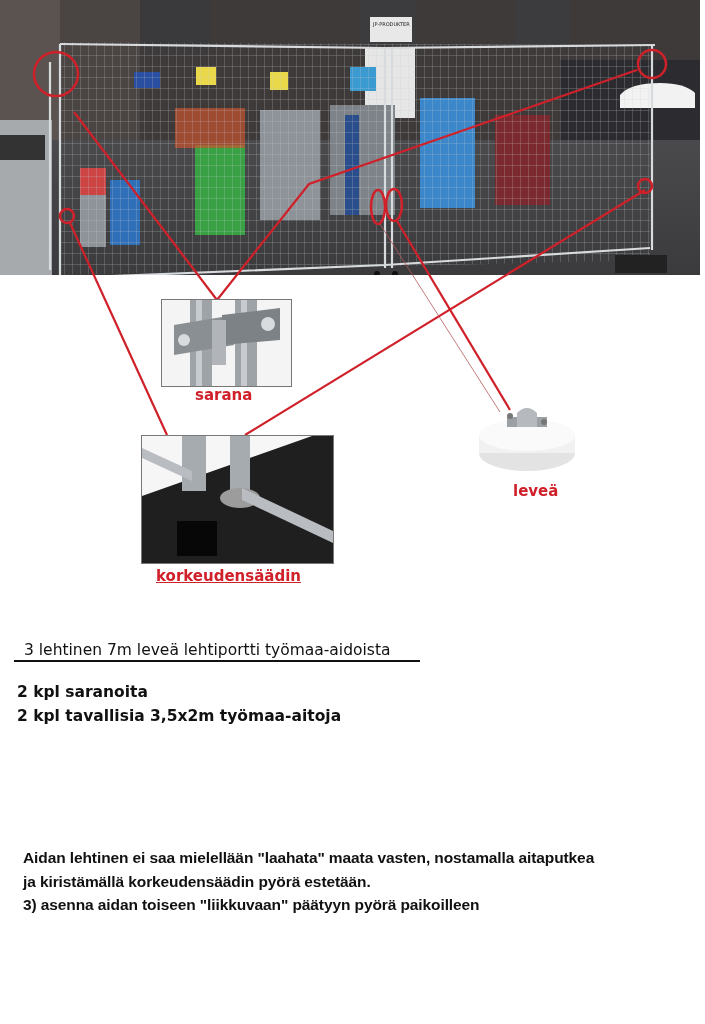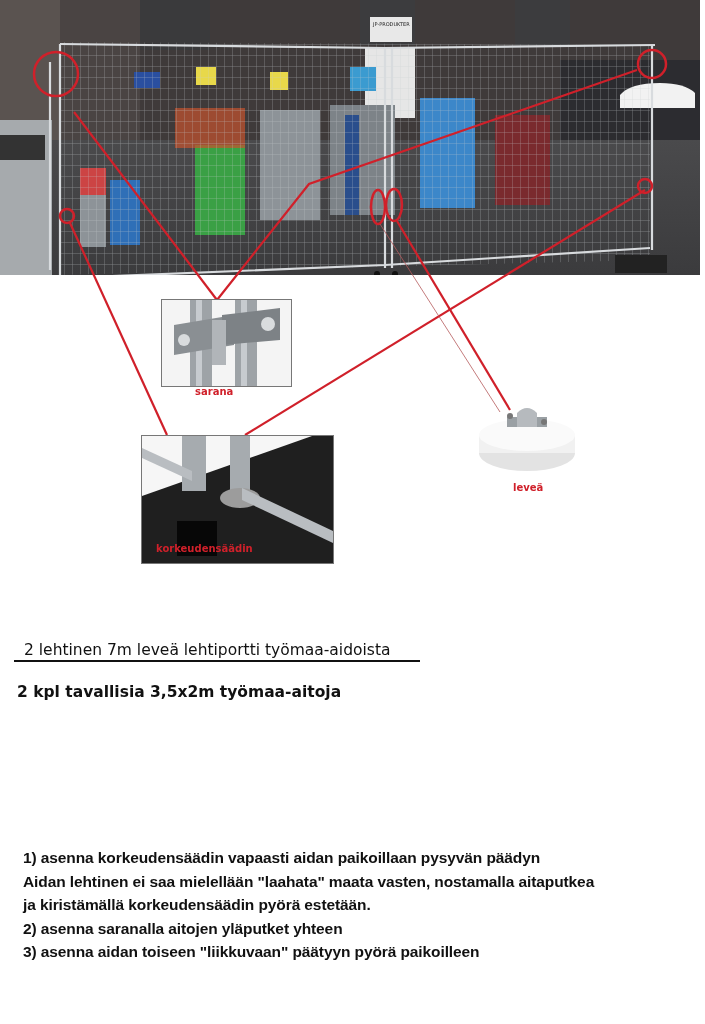--- a/index.html
+++ b/index.html
@@ -4,23 +4,23 @@
 <style>
   html, body { margin: 0; padding: 0; background: #ffffff; }
   body { width: 705px; height: 1024px; position: relative; overflow: hidden; font-family: "DejaVu Sans", "Liberation Sans", sans-serif; }
   .abs { position: absolute; }
   #photo { left: 0; top: 0; width: 700px; height: 275px; }
   #overlay { left: 0; top: 0; width: 705px; height: 600px; pointer-events: none; }
   .inset { position: absolute; border: 1px solid #777; background: #eee; overflow: hidden; }
   #inset-sarana { left: 161px; top: 299px; width: 129px; height: 86px; }
   #inset-korkeus { left: 141px; top: 435px; width: 191px; height: 127px; }
   #inset-pyora { left: 472px; top: 395px; width: 110px; height: 80px; border: none; background: transparent; }
-  .label { position: absolute; color: #d0202a; font-weight: bold; font-size: 10px; font-family: "DejaVu Sans", sans-serif; }
+  .label { position: absolute; color: #d0202a; font-weight: bold; font-size: 15px; font-family: "DejaVu Sans", sans-serif; }
   #lbl-sarana { left: 195px; top: 386px; }
-  #lbl-korkeus { left: 156px; top: 543px; }
+  #lbl-korkeus { left: 156px; top: 567px; text-decoration: underline; }
   #lbl-pyora { left: 513px; top: 482px; }
   .heading { position: absolute; left: 24px; top: 641px; font-size: 15.5px; color: #111; font-family: "DejaVu Sans", sans-serif; }
   .heading-rule { position: absolute; left: 14px; top: 660px; width: 406px; height: 2px; background: #111; }
   .parts { position: absolute; left: 17px; top: 681px; font-size: 15.5px; font-weight: bold; line-height: 23.5px; color: #111; }
   .steps { position: absolute; left: 23px; top: 846px; font-size: 15.5px; font-weight: bold; line-height: 23.5px; color: #111; font-family: "Liberation Sans", sans-serif; letter-spacing: -0.1px; }
   .line { display: block; white-space: nowrap; }
 </style>
 </head>
 <body>
 
@@ -144,26 +144,25 @@
     <rect x="7" y="40" width="96" height="18" fill="#f1f1f1"></rect>
     <ellipse cx="55" cy="40" rx="48" ry="16" fill="#fafafa"></ellipse>
     <path d="M35 22 h40 v10 h-40 z" fill="#9aa0a4"></path>
     <path d="M45 18 q10 -10 20 0 v14 h-20 z" fill="#b6babe"></path>
     <circle cx="38" cy="21" r="3" fill="#777"></circle>
     <circle cx="72" cy="27" r="3" fill="#777"></circle>
   </svg>
 </div>
 <div id="lbl-pyora" class="label">leveä</div>
 
-<div class="heading">2 lehtinen 7m leveä lehtiportti työmaa-aidoista</div>
+<div class="heading">3 lehtinen 7m leveä lehtiportti työmaa-aidoista</div>
 <div class="heading-rule"></div>
 
 <div class="parts">
+  <span class="line">2 kpl saranoita</span>
   <span class="line">2 kpl tavallisia 3,5x2m työmaa-aitoja</span>
 </div>
 
 <div class="steps">
-  <span class="line">1) asenna korkeudensäädin vapaasti aidan paikoillaan pysyvän päädyn</span>
   <span class="line">Aidan lehtinen ei saa mielellään "laahata" maata vasten, nostamalla aitaputkea</span>
   <span class="line">ja kiristämällä korkeudensäädin pyörä estetään.</span>
-  <span class="line">2) asenna saranalla aitojen yläputket yhteen</span>
   <span class="line">3) asenna aidan toiseen "liikkuvaan" päätyyn pyörä paikoilleen</span>
 </div>
 
 </body></html>

